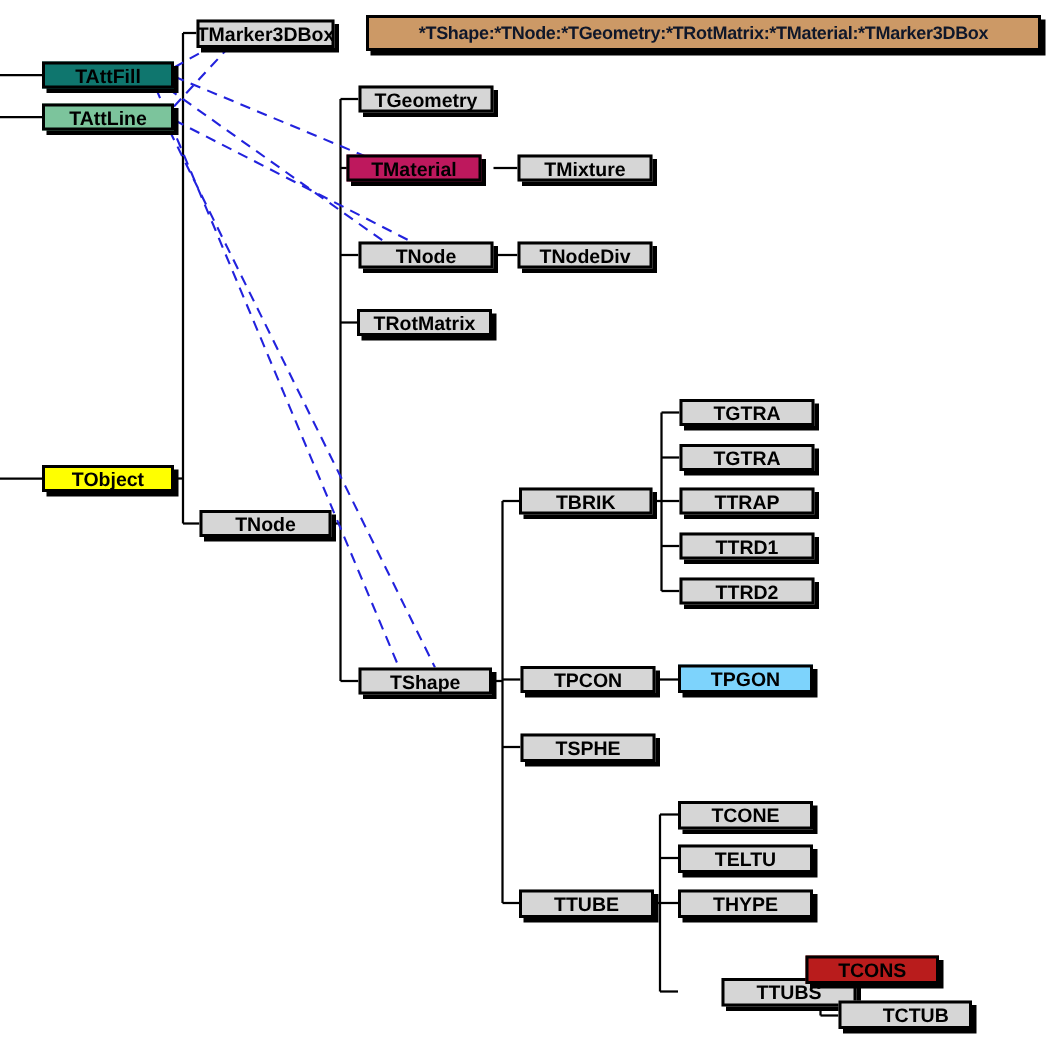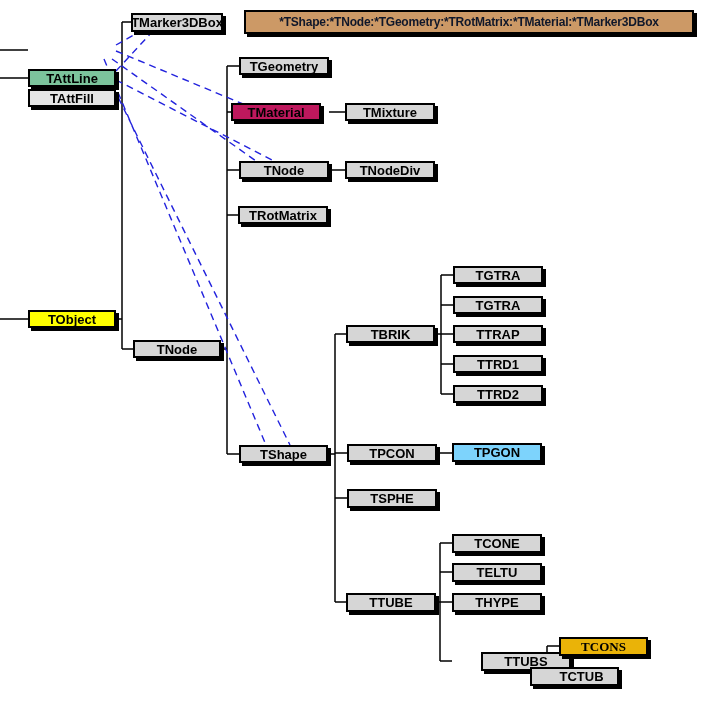--- a/index.html
+++ b/index.html
@@ -119,21 +119,21 @@
       <line x1="104" y1="59" x2="266" y2="445" class="dashed" stroke="#2222dd"></line>
       <line x1="113" y1="87" x2="290" y2="445" class="dashed" stroke="#2222dd"></line>
     </svg>
 
   <div class="banner" style="background: rgb(204, 153, 102);">
     <span>*TShape:*TNode:*TGeometry:*TRotMatrix:*TMaterial:*TMarker3DBox</span>
   </div>
 
   <div id="nodes">
       <div class="node" style="left: 131px; top: 13px; width: 92px; height: 19px; background: rgb(214, 214, 214);">TMarker3DBox</div>
-      <div class="node" style="left: 28px; top: 41px; width: 88px; height: 18px; background: #e5e5e5; margin-top: 48px;">TAttFill</div>
+      <div class="node" style="left: 28px; top: 41px; width: 88px; height: 18px; background: #0f766e;">TAttFill</div>
       <div class="node" style="left: 28px; top: 69px; width: 88px; height: 18px; background: rgb(124, 196, 156);">TAttLine</div>
       <div class="node" style="left: 28px; top: 310px; width: 88px; height: 18px; background: rgb(255, 255, 0);">TObject</div>
       <div class="node" style="left: 133px; top: 340px; width: 88px; height: 18px; background: rgb(214, 214, 214);">TNode</div>
       <div class="node" style="left: 239px; top: 57px; width: 90px; height: 18px; background: rgb(214, 214, 214);">TGeometry</div>
       <div class="node" style="left: 231px; top: 103px; width: 90px; height: 18px; background: #be185d;">TMaterial</div>
       <div class="node" style="left: 345px; top: 103px; width: 90px; height: 18px; background: rgb(214, 214, 214);">TMixture</div>
       <div class="node" style="left: 239px; top: 161px; width: 90px; height: 18px; background: rgb(214, 214, 214);">TNode</div>
       <div class="node" style="left: 345px; top: 161px; width: 90px; height: 18px; background: rgb(214, 214, 214);">TNodeDiv</div>
       <div class="node" style="left: 238px; top: 206px; width: 90px; height: 18px; background: rgb(214, 214, 214);">TRotMatrix</div>
       <div class="node" style="left: 239px; top: 445px; width: 89px; height: 18px; background: rgb(214, 214, 214);">TShape</div>
@@ -144,17 +144,17 @@
       <div class="node" style="left: 453px; top: 355px; width: 90px; height: 18px; background: rgb(214, 214, 214);">TTRD1</div>
       <div class="node" style="left: 453px; top: 385px; width: 90px; height: 18px; background: rgb(214, 214, 214);">TTRD2</div>
       <div class="node" style="left: 347px; top: 444px; width: 90px; height: 18px; background: rgb(214, 214, 214);">TPCON</div>
       <div class="node" style="left: 452px; top: 443px; width: 90px; height: 19px; background: #7dd3fc;">TPGON</div>
       <div class="node" style="left: 347px; top: 489px; width: 90px; height: 19px; background: rgb(214, 214, 214);">TSPHE</div>
       <div class="node" style="left: 346px; top: 593px; width: 90px; height: 19px; background: rgb(214, 214, 214);">TTUBE</div>
       <div class="node" style="left: 452px; top: 534px; width: 90px; height: 19px; background: rgb(214, 214, 214);">TCONE</div>
       <div class="node" style="left: 452px; top: 563px; width: 90px; height: 19px; background: rgb(214, 214, 214);">TELTU</div>
       <div class="node" style="left: 452px; top: 593px; width: 90px; height: 19px; background: rgb(214, 214, 214);">THYPE</div>
       <div class="node" style="left: 452px; top: 652px; width: 90px; height: 19px; background: rgb(214, 214, 214); margin-left: 29px;">TTUBS</div>
-      <div class="node" style="left: 559px; top: 637px; width: 89px; height: 19px; background: #eab308; font-family: Liberation Serif, serif;">TCONS</div>
-      <div class="node" style="left: 530px; top: 667px; width: 89px; height: 19px; background: rgb(214, 214, 214); padding-left: 14px;">TCTUB</div>
+      <div class="node" style="left: 537px; top: 637px; width: 89px; height: 19px; background: #b91c1c;">TCONS</div>
+      <div class="node" style="left: 559px; top: 667px; width: 89px; height: 19px; background: rgb(214, 214, 214); padding-left: 14px;">TCTUB</div>
     </div>
 
 </div>
 
 </body></html>

